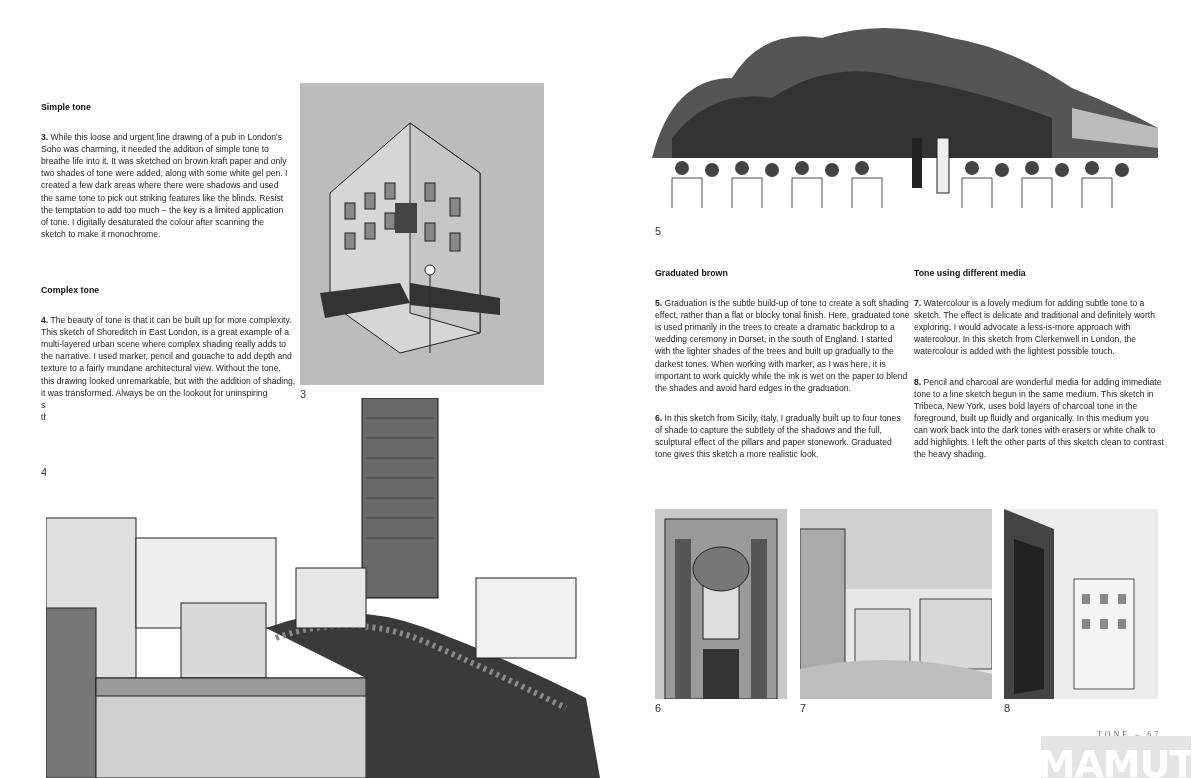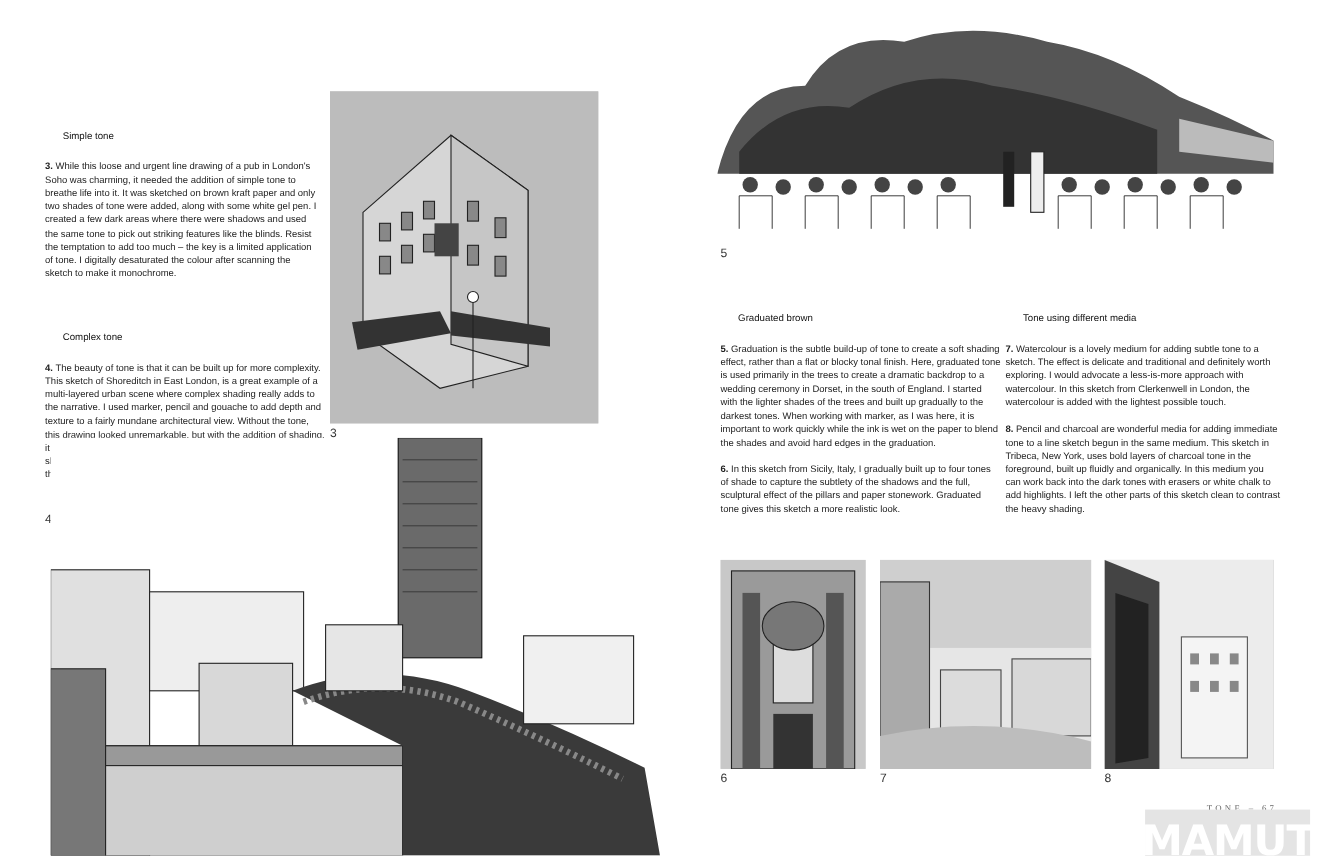--- a/index.html
+++ b/index.html
@@ -1,20 +1,20 @@
 <!DOCTYPE html>
 <html><head>
 <meta charset="utf-8">
 <style>
   html,body{margin:0;padding:0;}
   body{width:1200px;height:778px;background:#fff;position:relative;overflow:hidden;font-family:"Liberation Sans",sans-serif;color:#1a1a1a;}
   .abs{position:absolute;}
   .txt{font-size:8.6px;line-height:12.1px;color:#222;}
-  .txt h3{font-size:8.8px;font-weight:normal;margin:16px;line-height:12.1px;color:#111;}
-  .txt p{margin:0 0 12px 0;}
+  .txt h3{font-size:8.8px;font-weight:bold;margin:0;line-height:12.1px;color:#111;}
+  .txt p{margin:18px 0 12px 0;}
   .txt b{font-weight:bold;}
   .cap{font-size:11px;color:#333;font-family:"Liberation Sans",sans-serif;}
   .img{background:#ccc;overflow:hidden;}
   .folio{font-family:"Liberation Serif",serif;font-size:8px;letter-spacing:3px;color:#666;text-decoration:underline;}
   .wm{background:#e4e4e4;color:#fff;font-family:"DejaVu Sans",sans-serif;font-weight:bold;font-size:38px;letter-spacing:-1px;display:flex;align-items:center;justify-content:center;}
 </style>
 </head>
 <body>
 
 <div class="abs txt" style="left:41px;top:101px;width:250px;">

